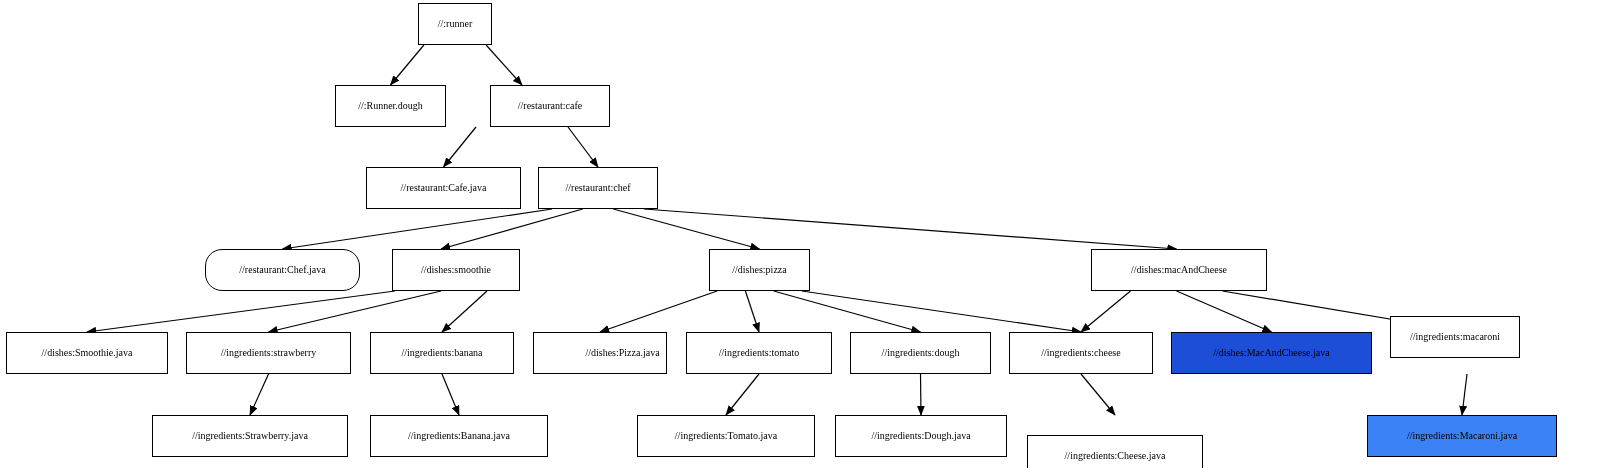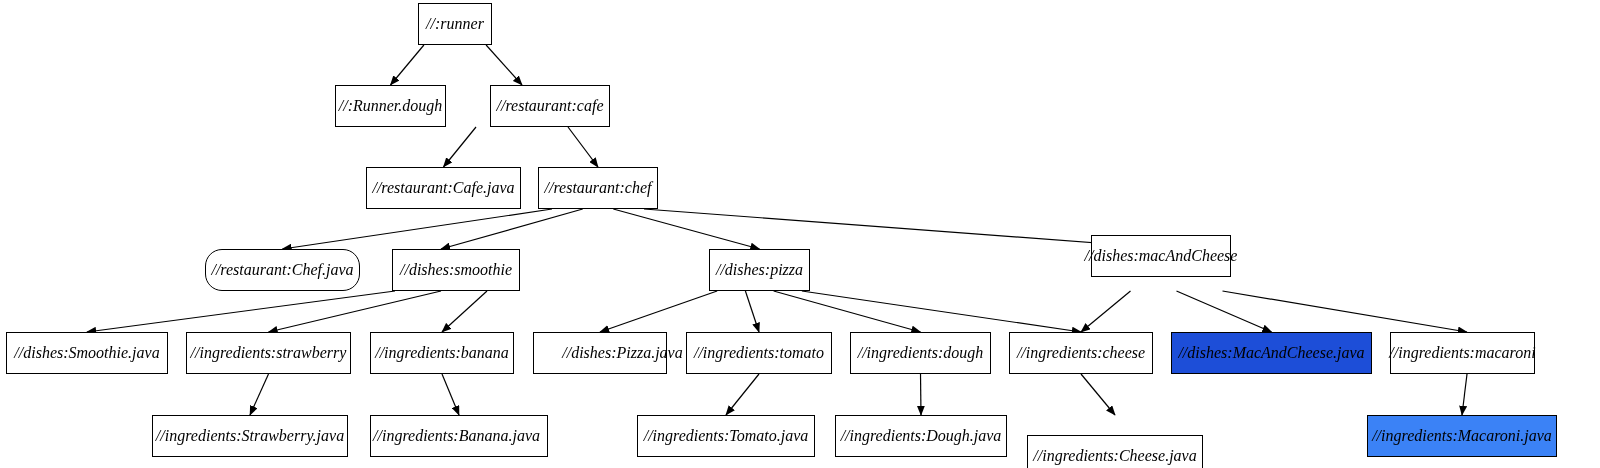--- a/index.html
+++ b/index.html
@@ -28,25 +28,24 @@
   .node {
     position: absolute;
     box-sizing: border-box;
     border: 1px solid #000000;
     background: #ffffff;
     display: flex;
     align-items: center;
     justify-content: center;
     white-space: nowrap;
     font-family: "Liberation Serif", "DejaVu Serif", serif;
-    font-size: 16px;
+    font-size: 10px;
     line-height: 1;
     color: #000000;
     letter-spacing: 0px;
-    font-style: italic;
   }
   .node-label {
     display: block;
     padding: 0 7px;
   }
 </style>
 </head>
 <body>
 
 <div id="graph-canvas">
@@ -101,21 +100,21 @@
       </div>
       <div class="node" style="left: 205px; top: 249px; width: 155px; height: 42px; border-color: rgb(0, 0, 0); background: rgb(255, 255, 255); border-radius: 17px;">
         <span class="node-label">//restaurant:Chef.java</span>
       </div>
       <div class="node" style="left: 377px; top: 249px; width: 128px; height: 42px; border-color: rgb(0, 0, 0); background: rgb(255, 255, 255); margin-left: 15px;">
         <span class="node-label">//dishes:smoothie</span>
       </div>
       <div class="node" style="left: 709px; top: 249px; width: 101px; height: 42px; border-color: rgb(0, 0, 0); background: rgb(255, 255, 255);">
         <span class="node-label">//dishes:pizza</span>
       </div>
-      <div class="node" style="left: 1091px; top: 235px; width: 140px; height: 42px; border-color: rgb(0, 0, 0); background: rgb(255, 255, 255);">
+      <div class="node" style="left: 1091px; top: 249px; width: 176px; height: 42px; border-color: rgb(0, 0, 0); background: rgb(255, 255, 255);">
         <span class="node-label">//dishes:macAndCheese</span>
       </div>
       <div class="node" style="left: 6px; top: 332px; width: 162px; height: 42px; border-color: rgb(0, 0, 0); background: rgb(255, 255, 255);">
         <span class="node-label">//dishes:Smoothie.java</span>
       </div>
       <div class="node" style="left: 186px; top: 332px; width: 165px; height: 42px; border-color: rgb(0, 0, 0); background: rgb(255, 255, 255);">
         <span class="node-label">//ingredients:strawberry</span>
       </div>
       <div class="node" style="left: 370px; top: 332px; width: 144px; height: 42px; border-color: rgb(0, 0, 0); background: rgb(255, 255, 255);">
         <span class="node-label">//ingredients:banana</span>
@@ -128,27 +127,27 @@
       </div>
       <div class="node" style="left: 850px; top: 332px; width: 141px; height: 42px; border-color: rgb(0, 0, 0); background: rgb(255, 255, 255);">
         <span class="node-label">//ingredients:dough</span>
       </div>
       <div class="node" style="left: 1009px; top: 332px; width: 144px; height: 42px; border-color: rgb(0, 0, 0); background: rgb(255, 255, 255);">
         <span class="node-label">//ingredients:cheese</span>
       </div>
       <div class="node" style="left: 1171px; top: 332px; width: 201px; height: 42px; border-color: rgb(0, 0, 0); background: #1d4ed8;">
         <span class="node-label">//dishes:MacAndCheese.java</span>
       </div>
-      <div class="node" style="left: 1390px; top: 332px; width: 145px; height: 42px; border-color: rgb(0, 0, 0); background: rgb(255, 255, 255);">
+      <div class="node" style="left: 1390px; top: 316px; width: 130px; height: 42px; border-color: rgb(0, 0, 0); background: rgb(255, 255, 255);">
         <span class="node-label">//ingredients:macaroni</span>
       </div>
       <div class="node" style="left: 152px; top: 415px; width: 196px; height: 42px; border-color: rgb(0, 0, 0); background: rgb(255, 255, 255);">
         <span class="node-label">//ingredients:Strawberry.java</span>
       </div>
-      <div class="node" style="left: 370px; top: 415px; width: 178px; height: 42px; border-color: rgb(0, 0, 0); background: rgb(255, 255, 255); justify-content: flex-end;">
+      <div class="node" style="left: 370px; top: 415px; width: 178px; height: 42px; border-color: rgb(0, 0, 0); background: rgb(255, 255, 255);">
         <span class="node-label">//ingredients:Banana.java</span>
       </div>
       <div class="node" style="left: 637px; top: 415px; width: 178px; height: 42px; border-color: rgb(0, 0, 0); background: rgb(255, 255, 255);">
         <span class="node-label">//ingredients:Tomato.java</span>
       </div>
       <div class="node" style="left: 835px; top: 415px; width: 172px; height: 42px; border-color: rgb(0, 0, 0); background: rgb(255, 255, 255);">
         <span class="node-label">//ingredients:Dough.java</span>
       </div>
       <div class="node" style="left: 1027px; top: 415px; width: 176px; height: 42px; border-color: rgb(0, 0, 0); background: rgb(255, 255, 255); margin-top: 20px;">
         <span class="node-label">//ingredients:Cheese.java</span>

